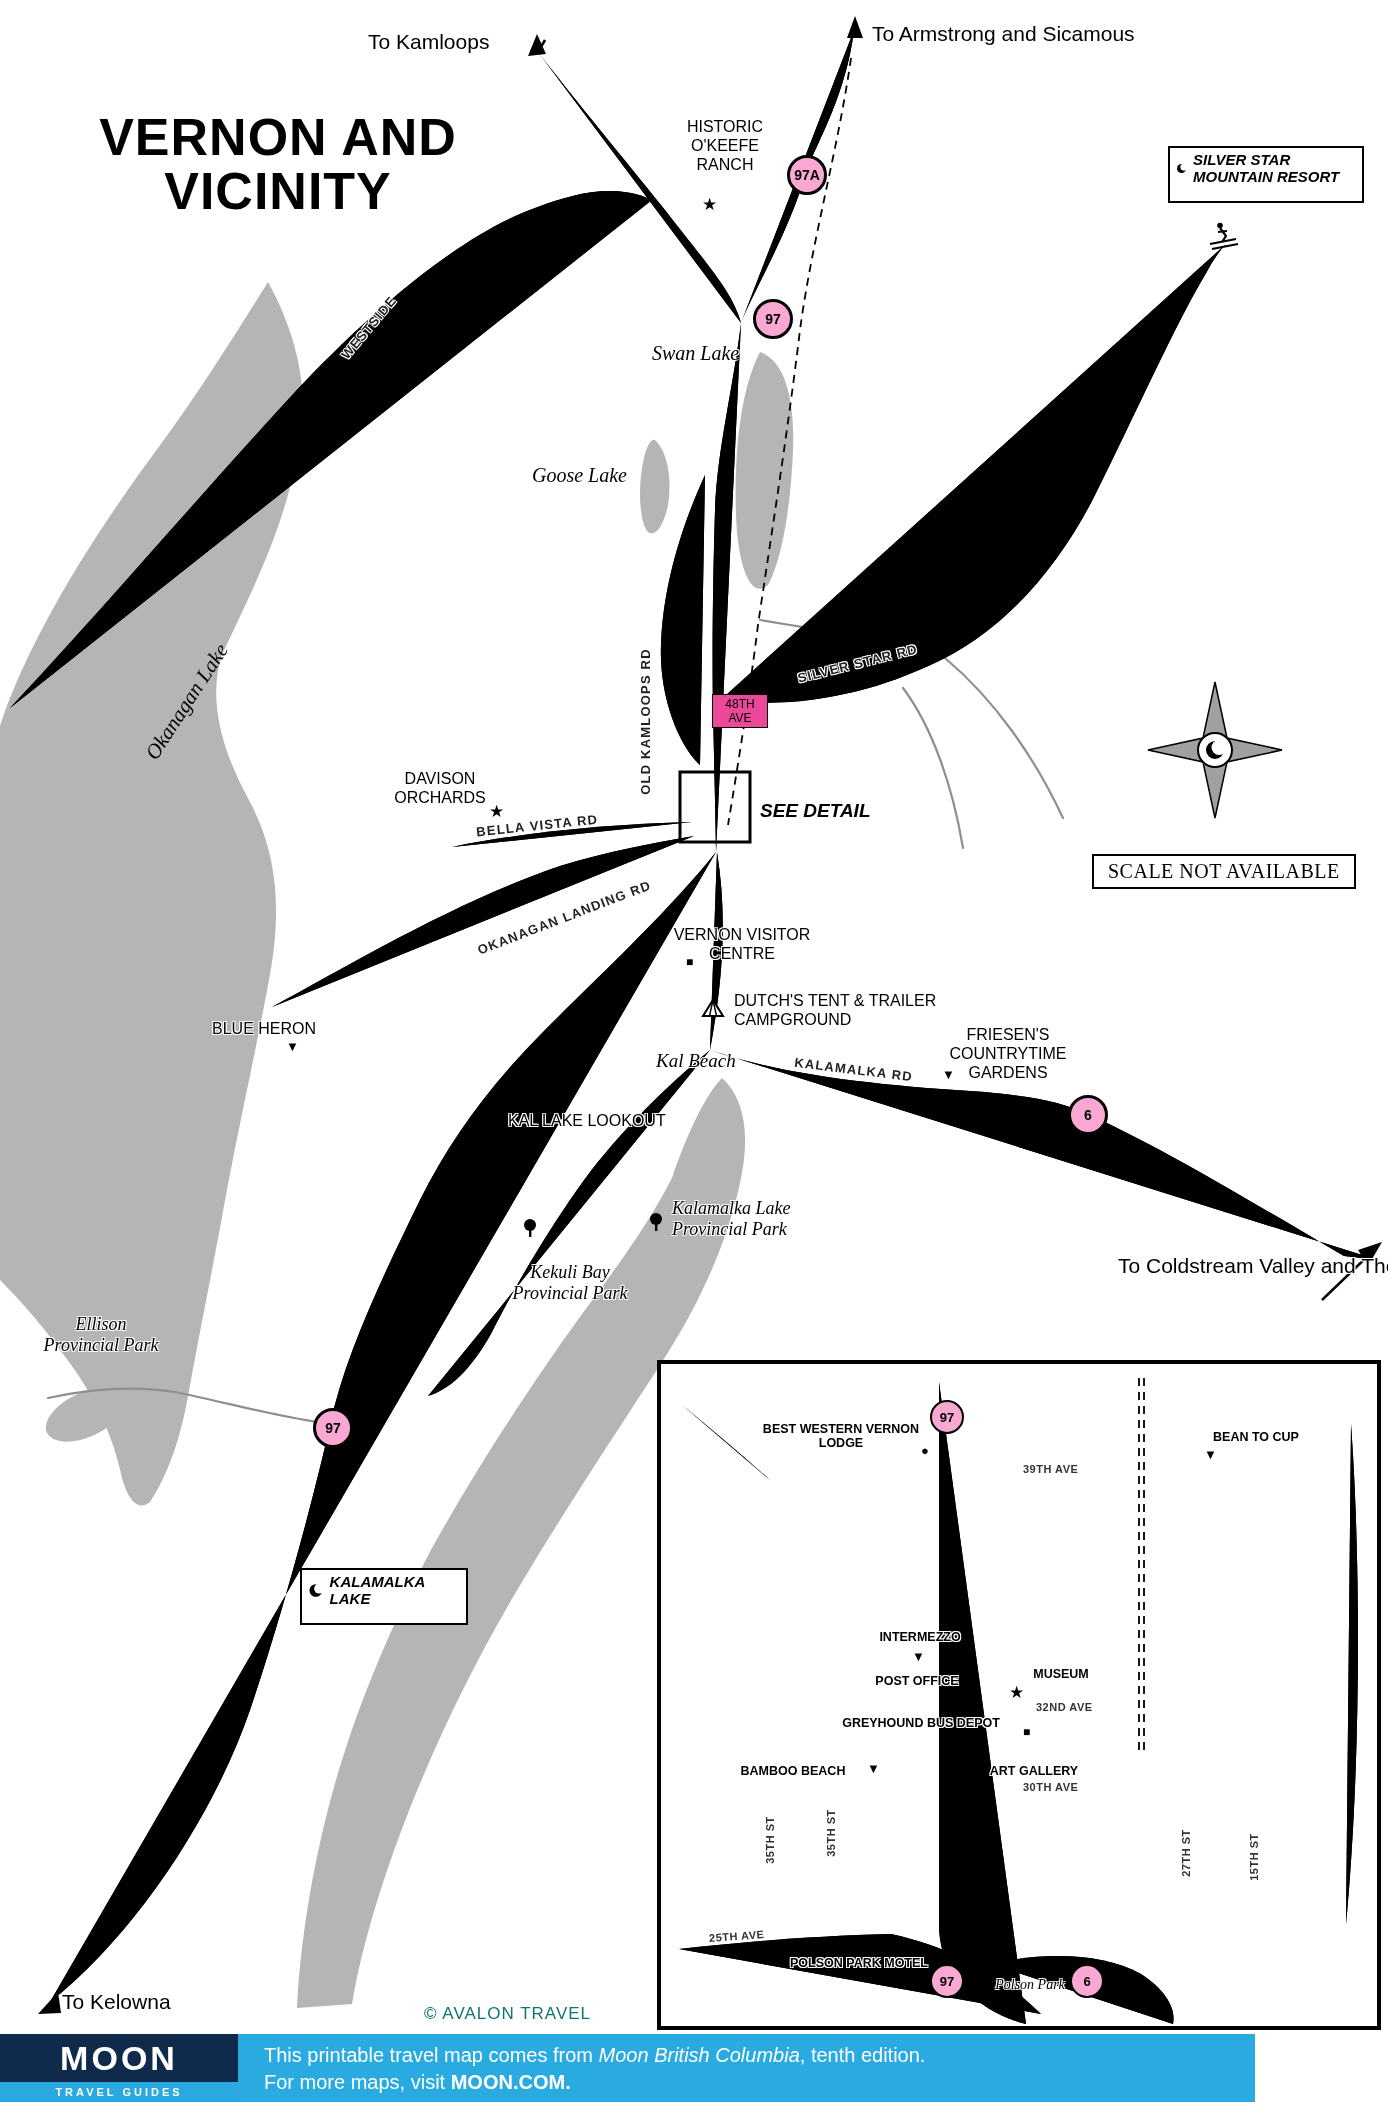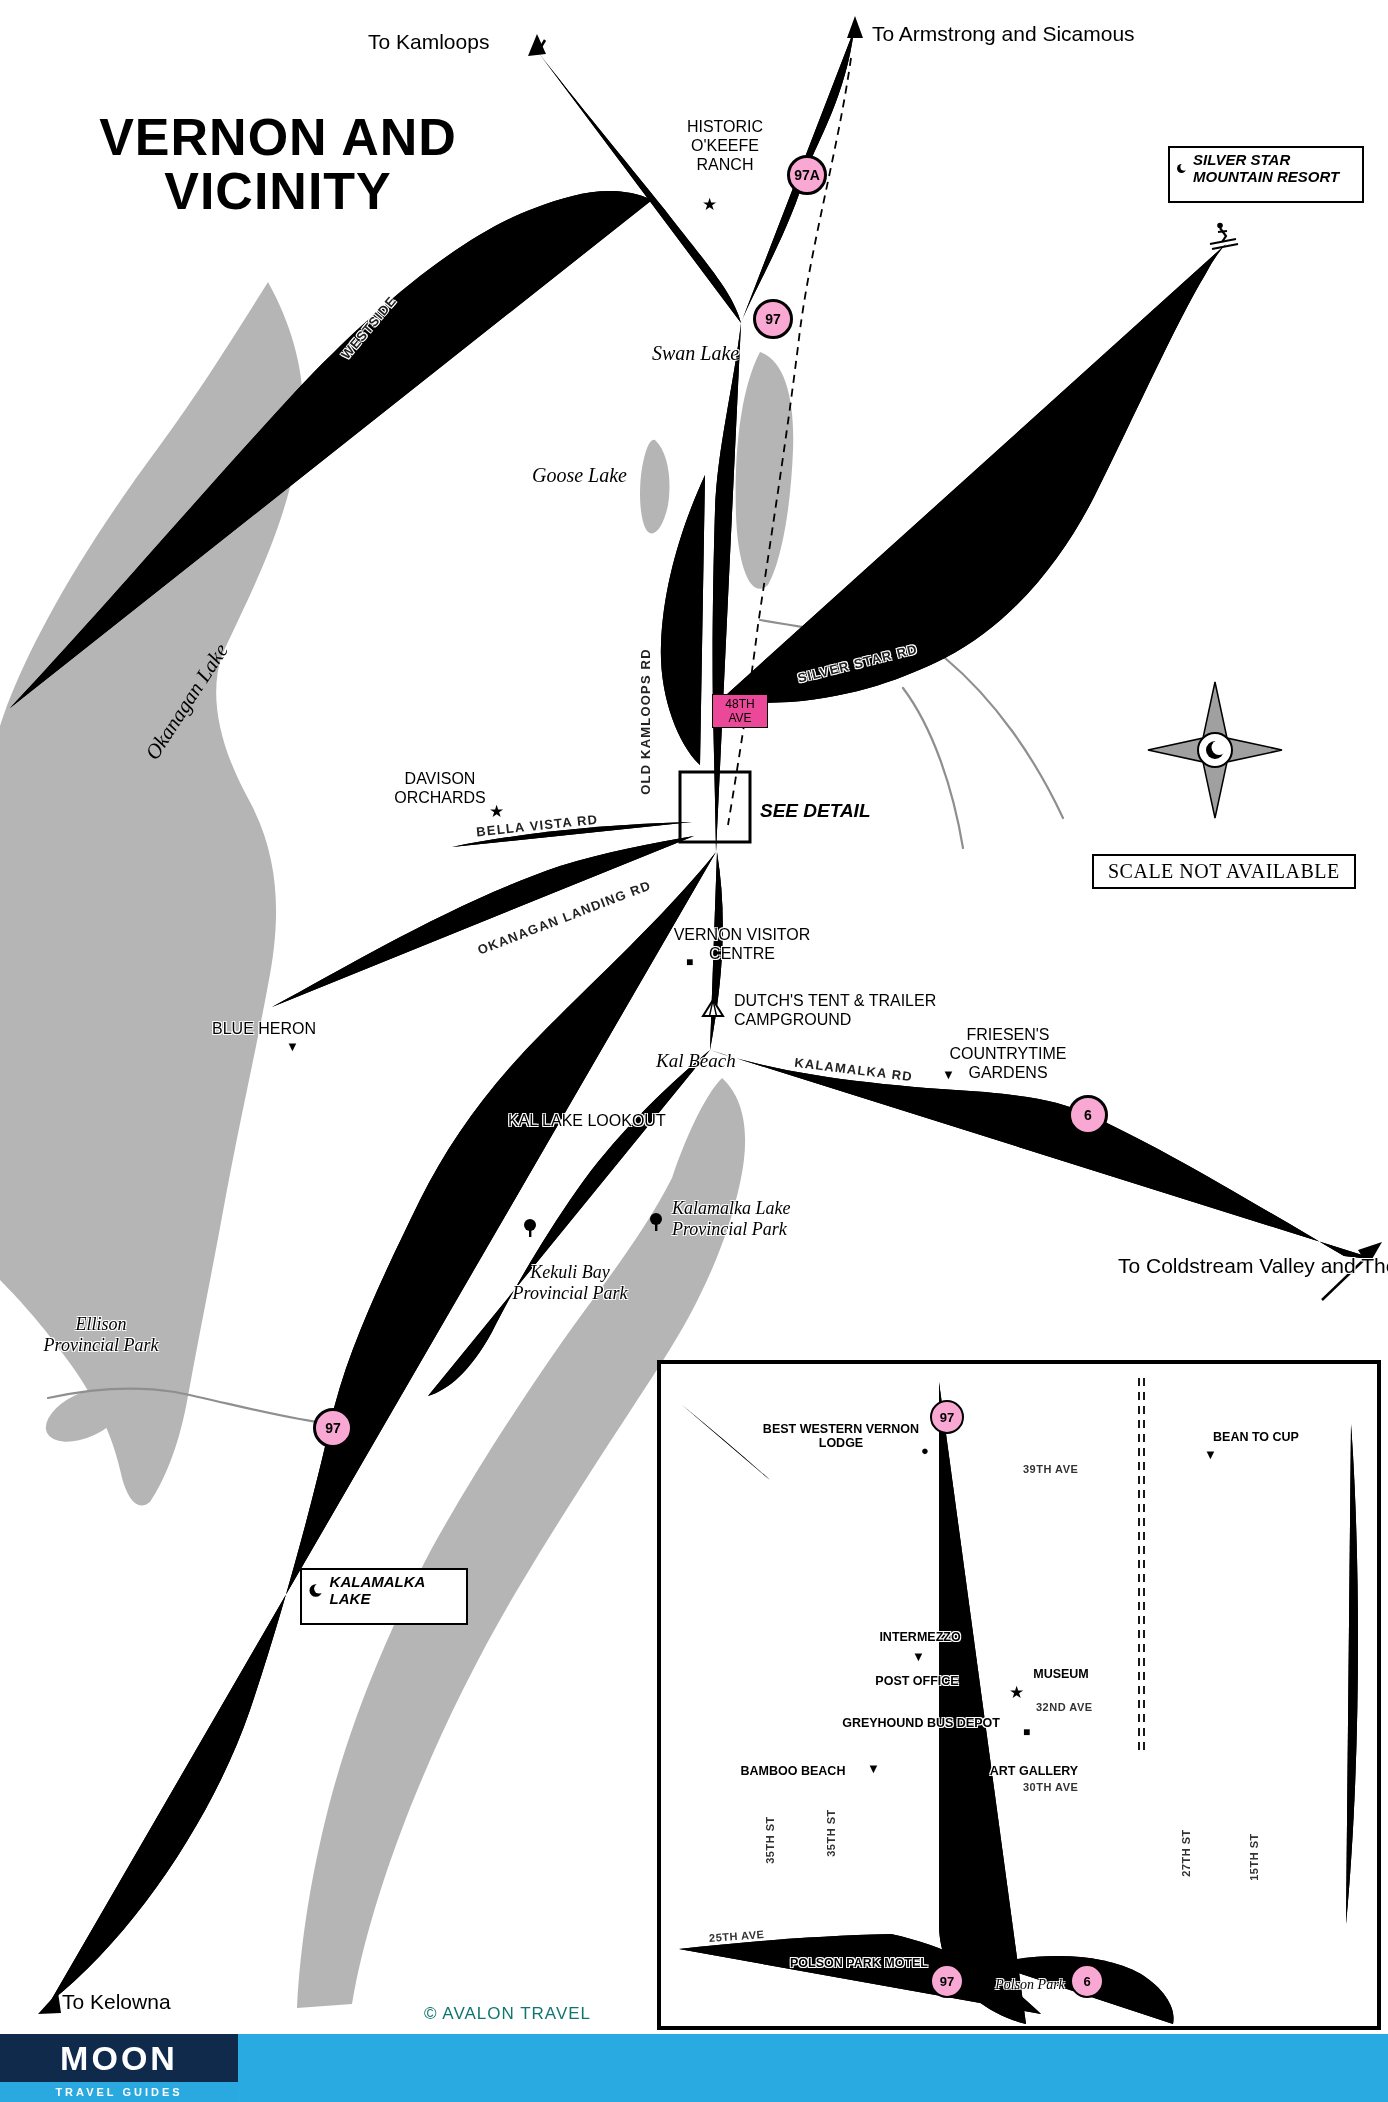--- a/index.html
+++ b/index.html
@@ -45,21 +45,21 @@
   #inset{position:absolute;left:657px;top:1360px;width:716px;height:662px;border:4px solid #000;
          background:#fff;z-index:8;}
   .ilbl{position:absolute;font-weight:bold;font-size:12.5px;line-height:1.15;white-space:normal;
         text-align:center;text-shadow:-1px -1px 0 #fff,1px -1px 0 #fff,-1px 1px 0 #fff,1px 1px 0 #fff;}
   .istreet{position:absolute;font-weight:bold;font-size:11px;letter-spacing:.5px;color:#333;
            white-space:nowrap;text-shadow:-1px -1px 0 #fff,1px -1px 0 #fff,-1px 1px 0 #fff,1px 1px 0 #fff;}
   .iserif{position:absolute;font-family:"Liberation Serif","DejaVu Serif",serif;font-style:italic;
           font-size:14px;text-align:center;white-space:normal;
           text-shadow:-1px -1px 0 #fff,1px -1px 0 #fff,-1px 1px 0 #fff,1px 1px 0 #fff;}
   
-  #footer{position:absolute;left:0;top:2034px;width:1388px;height:68px;background:#29abe2;
+  #footer{position:absolute;left:0;top:2034px;width:1255px;height:68px;background:#29abe2;
           display:flex;z-index:10;}
   #logo{width:238px;height:68px;background:#102a4c;display:flex;flex-direction:column;}
   .logo-moon{flex:1;display:flex;align-items:center;justify-content:center;color:#fff;
              font-weight:bold;font-size:34px;letter-spacing:3px;}
   .logo-sub{height:20px;background:#2aa9e0;color:#fff;font-weight:bold;font-size:11px;
             letter-spacing:3px;display:flex;align-items:center;justify-content:center;}
   .ftext{flex:1;color:#fff;font-size:20px;line-height:1.35;padding:8px 0 0 26px;}
   .ftext i{font-style:italic;}
   .ftext b{font-weight:bold;}
 </style>
@@ -306,15 +306,19 @@
     <div class="shield sm" style="left:269px;top:600px;">97</div>
     <div class="iserif" style="left:319px;top:613px;width:100px;">Polson Park</div>
     <div class="shield sm" style="left:409px;top:600px;">6</div>
   </div>
 
   <div id="footer">
     <div id="logo">
       <div class="logo-moon">MOON</div>
       <div class="logo-sub">TRAVEL GUIDES</div>
     </div>
+    <div class="ftext">
+      <div><span>This printable travel map comes from </span><i>Moon British Columbia</i><span>, tenth edition.</span></div>
+      <div><span>For more maps, visit </span><b>MOON.COM.</b></div>
+    </div>
   </div>
 
 </div>
 
 </body></html>

